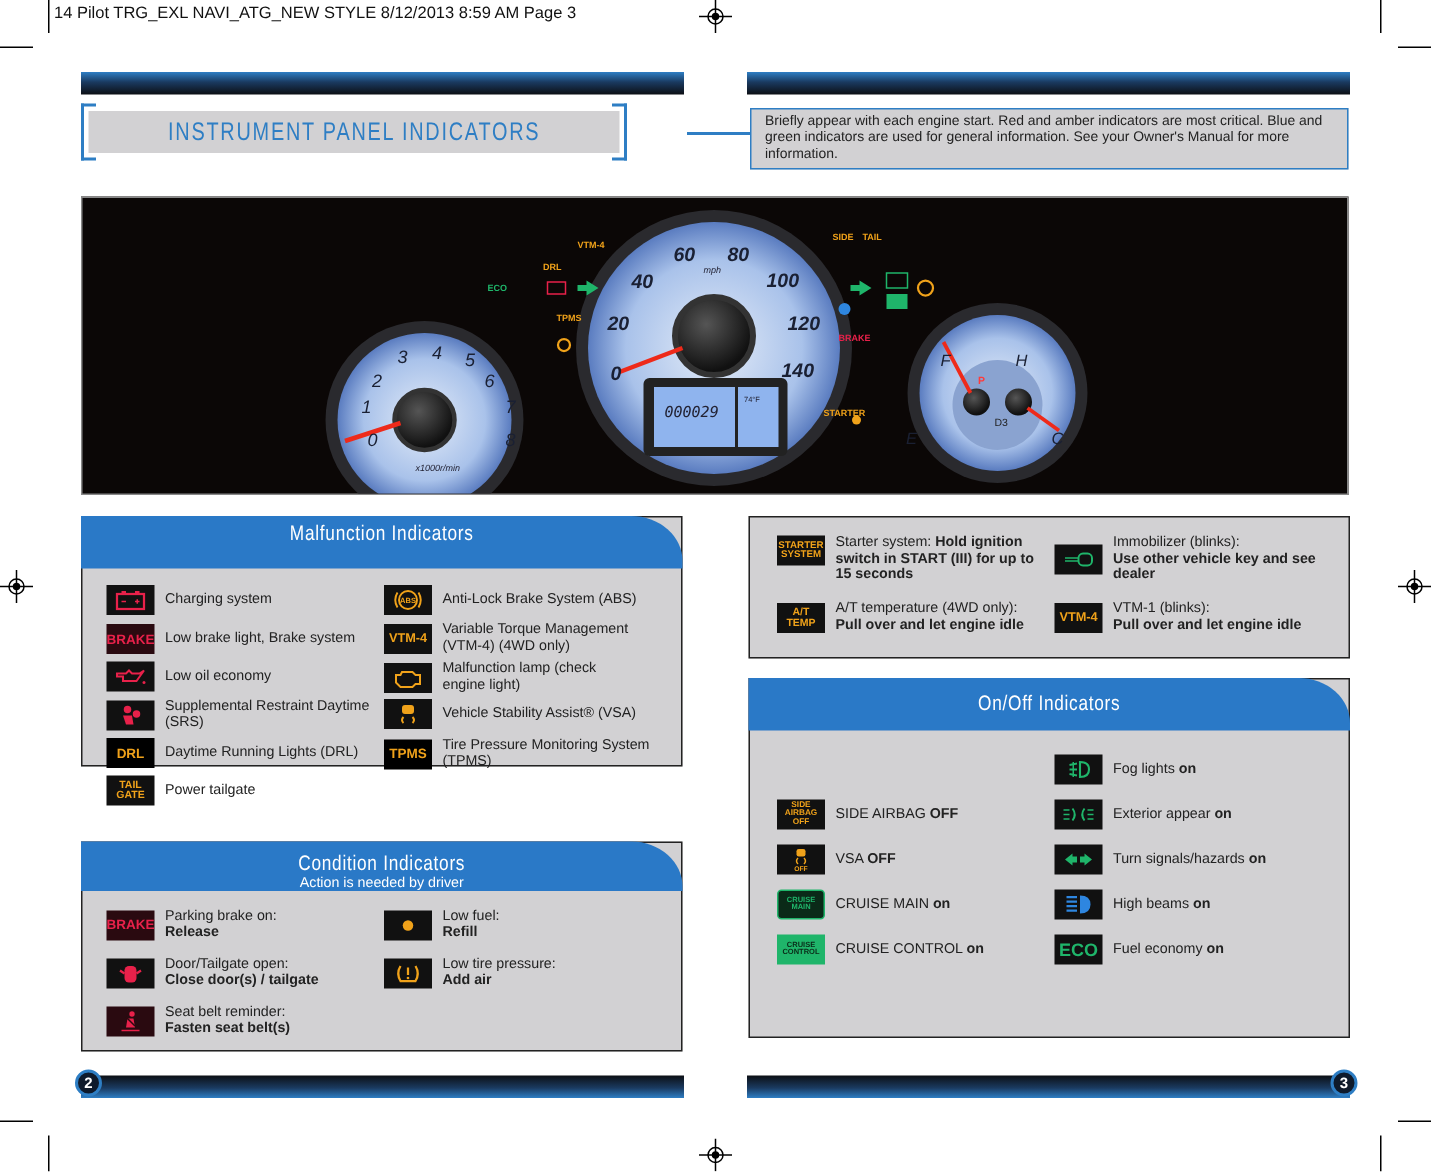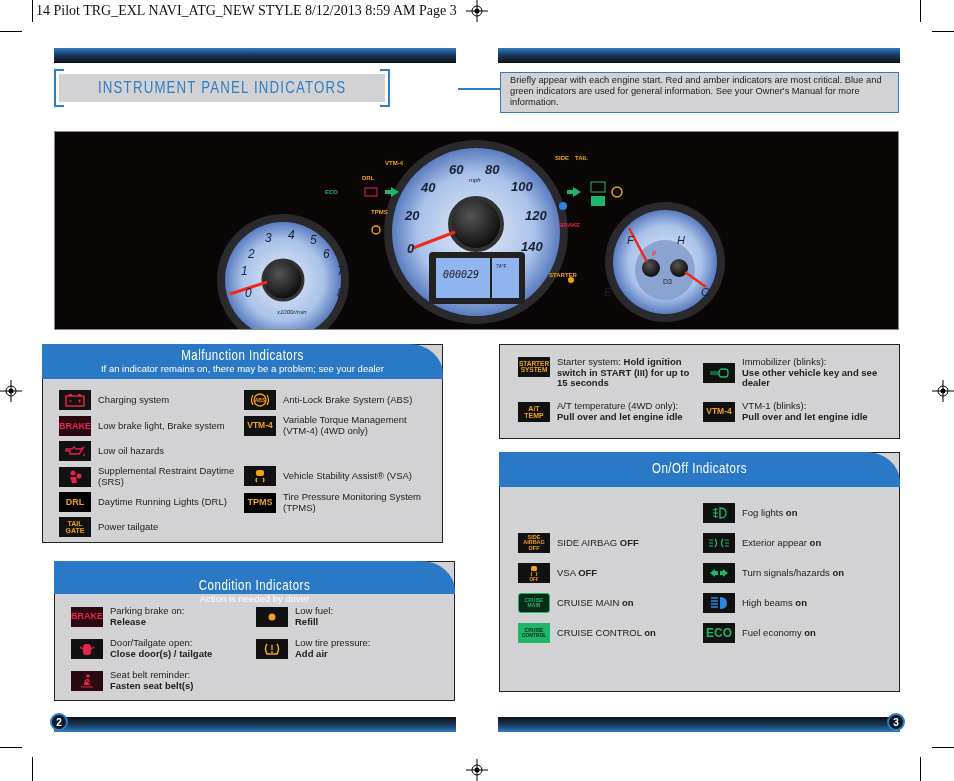--- a/index.html
+++ b/index.html
@@ -1,25 +1,25 @@
 <!DOCTYPE html>
 <html><head>
 <meta charset="utf-8">
 <style>
   * { box-sizing: border-box; margin: 0; padding: 0; }
   body { width: 954px; height: 781px; background: #ffffff; position: relative; overflow: hidden; font-family: "DejaVu Sans", sans-serif; }
-  .slug { position: absolute; left: 36px; top: 3px; font-family: Liberation Serif, serif; font-size: 14px; color: #111; }
+  .slug { position: absolute; left: 36px; top: 3px; font-family: Liberation Sans, sans-serif; font-size: 11px; color: #111; }
   .crop { position: absolute; background: #000; }
   .reg { position: absolute; width: 22px; height: 22px; }
   .reg svg { width: 22px; height: 22px; }
 
   .bar { position: absolute; height: 15px; background: linear-gradient(to bottom, #2e7ec4 0%, #1a3a60 45%, #0c0f14 100%); }
   .bar.bottom { background: linear-gradient(to top, #2e7ec4 0%, #1a3a60 45%, #0c0f14 100%); }
 
-  .title-wrap { position: absolute; left: 54px; top: 69px; width: 336px; height: 38px; }
+  .title-wrap { position: absolute; left: 54px; top: 69px; width: 364px; height: 38px; }
   .title-wrap .br { position: absolute; width: 10px; height: 38px; border: 2px solid #2e7ec4; }
   .title-wrap .br.l { left: 0; border-right: none; }
   .title-wrap .br.r { right: 0; border-left: none; }
   .title-box { position: absolute; left: 5px; top: 5px; right: 5px; height: 28px; background: #d2d1d3; display: flex; align-items: center; justify-content: center; }
   .title-box span { font-family: "Liberation Sans Narrow", "Liberation Sans", sans-serif; font-size: 17px; letter-spacing: 1.5px; color: #2e7ec4; transform: scaleX(0.78); white-space: nowrap; }
   .connector { position: absolute; left: 458px; top: 88px; width: 42px; height: 1.5px; background: #2e7ec4; }
   .intro { position: absolute; left: 500px; top: 72px; width: 399px; height: 41px; background: #d2d1d3; border: 1.5px solid #2e7ec4; padding: 2px 9px; font-family: "Liberation Sans", sans-serif; font-size: 9.3px; line-height: 11px; color: #222; }
 
   .dash { position: absolute; left: 54px; top: 131px; width: 845px; height: 199px; background: #0b0706; border: 1px solid #888; overflow: hidden; }
 
@@ -174,24 +174,23 @@
     <circle cx="321" cy="98" r="4" fill="none" stroke="#f0a21a" stroke-width="1.5"></circle>
     <circle cx="516" cy="148" r="3" fill="#f0a21a"></circle>
     <rect x="536" y="50" width="14" height="10" fill="none" stroke="#1fb56a"></rect>
     <rect x="536" y="64" width="14" height="10" fill="#1fb56a"></rect>
     <circle cx="562" cy="60" r="5" fill="none" stroke="#f0a21a" stroke-width="1.5"></circle>
     <circle cx="508" cy="74" r="4" fill="#2e86e0"></circle>
     <rect x="0" y="0" width="845" height="199" fill="url(#fadeL)" opacity="0"></rect>
   </svg>
 </div>
 
-<div class="panel" style="left:42px;top:344px;width:401px;height:199px">
+<div class="panel" style="left:54px;top:344px;width:401px;height:167px">
   <div class="ph" style="height:35px;padding-top:3px">
     <span class="t">Malfunction Indicators</span>
-    <span class="s">If an indicator remains on, there may be a problem; see your dealer</span>
   </div>
 
   <div class="row" style="left:16px;top:45px">
     <div class="ico">
         <svg viewBox="0 0 22 16">
           <rect x="2" y="4" width="18" height="10" fill="none" stroke="#e8214a" stroke-width="1.5"></rect>
           <rect x="5" y="2" width="3" height="2" fill="#e8214a"></rect>
           <rect x="14" y="2" width="3" height="2" fill="#e8214a"></rect>
           <line x1="5" y1="9" x2="8" y2="9" stroke="#e8214a"></line>
           <line x1="14" y1="9" x2="17" y2="9" stroke="#e8214a"></line>
@@ -204,21 +203,21 @@
     <div class="ico red" style="background:#2a0a10">BRAKE</div>
     <span class="lbl">Low brake light, Brake system</span>
   </div>
   <div class="row" style="left:16px;top:96px">
     <div class="ico">
         <svg viewBox="0 0 22 16">
           <path d="M2 6 L8 6 L10 4 L12 6 L17 6 L20 4 L15 11 L6 11 L6 8 L2 8 Z" fill="none" stroke="#e8214a" stroke-width="1.3"></path>
           <circle cx="20" cy="12" r="1" fill="#e8214a"></circle>
         </svg>
       </div>
-    <span class="lbl">Low oil hazards</span>
+    <span class="lbl">Low oil economy</span>
   </div>
   <div class="row" style="left:16px;top:121px">
     <div class="ico">
         <svg viewBox="0 0 22 16">
           <circle cx="9" cy="4" r="2.5" fill="#e8214a"></circle>
           <path d="M6 8 L12 8 L13 14 L8 14 Z" fill="#e8214a"></path>
           <circle cx="15" cy="7" r="2.5" fill="#e8214a"></circle>
         </svg>
       </div>
     <span class="lbl" style="width:140px">Supplemental Restraint Daytime (SRS)</span>
@@ -239,37 +238,45 @@
           <path d="M4 3 Q1 8 4 13 M18 3 Q21 8 18 13" fill="none" stroke="#f0a21a" stroke-width="1.3"></path>
           <text x="11" y="10" font-size="5" text-anchor="middle" fill="#f0a21a" font-family="Liberation Sans, sans-serif" font-weight="bold">ABS</text>
         </svg>
       </div>
     <span class="lbl">Anti-Lock Brake System (ABS)</span>
   </div>
   <div class="row" style="left:201px;top:70px">
     <div class="ico amb" style="font-size:8.5px">VTM-4</div>
     <span class="lbl" style="width:140px">Variable Torque Management (VTM-4) (4WD only)</span>
   </div>
+  <div class="row" style="left:201px;top:96px">
+    <div class="ico">
+        <svg viewBox="0 0 22 16">
+          <path d="M3 6 L6 6 L7 4 L14 4 L16 6 L19 6 L19 12 L16 12 L14 14 L6 14 L3 11 Z" fill="none" stroke="#f0a21a" stroke-width="1.3"></path>
+        </svg>
+      </div>
+    <span class="lbl" style="width:130px">Malfunction lamp (check engine light)</span>
+  </div>
   <div class="row" style="left:201px;top:121px">
     <div class="ico">
         <svg viewBox="0 0 22 16">
           <rect x="7" y="2" width="8" height="6" rx="2" fill="#f0a21a"></rect>
           <path d="M8 10 Q6 12 8 14 M14 10 Q16 12 14 14" fill="none" stroke="#f0a21a" stroke-width="1.3"></path>
         </svg>
       </div>
     <span class="lbl">Vehicle Stability Assist® (VSA)</span>
   </div>
   <div class="row" style="left:201px;top:147px">
     <div class="ico amb" style="background:#000">TPMS</div>
     <span class="lbl" style="width:150px">Tire Pressure Monitoring System (TPMS)</span>
   </div>
 </div>
 
 <div class="panel" style="left:54px;top:561px;width:401px;height:140px">
-  <div class="ph" style="height:33px;padding-top:16px">
+  <div class="ph" style="height:33px;padding-top:6px">
     <span class="t">Condition Indicators</span>
     <span class="s">Action is needed by driver</span>
   </div>
   <div class="row" style="left:16px;top:44px">
     <div class="ico red" style="background:#2a0a10">BRAKE</div>
     <span class="lbl"><span>Parking brake on:</span><br><b>Release</b></span>
   </div>
   <div class="row" style="left:16px;top:76px">
     <div class="ico">
         <svg viewBox="0 0 22 16">

